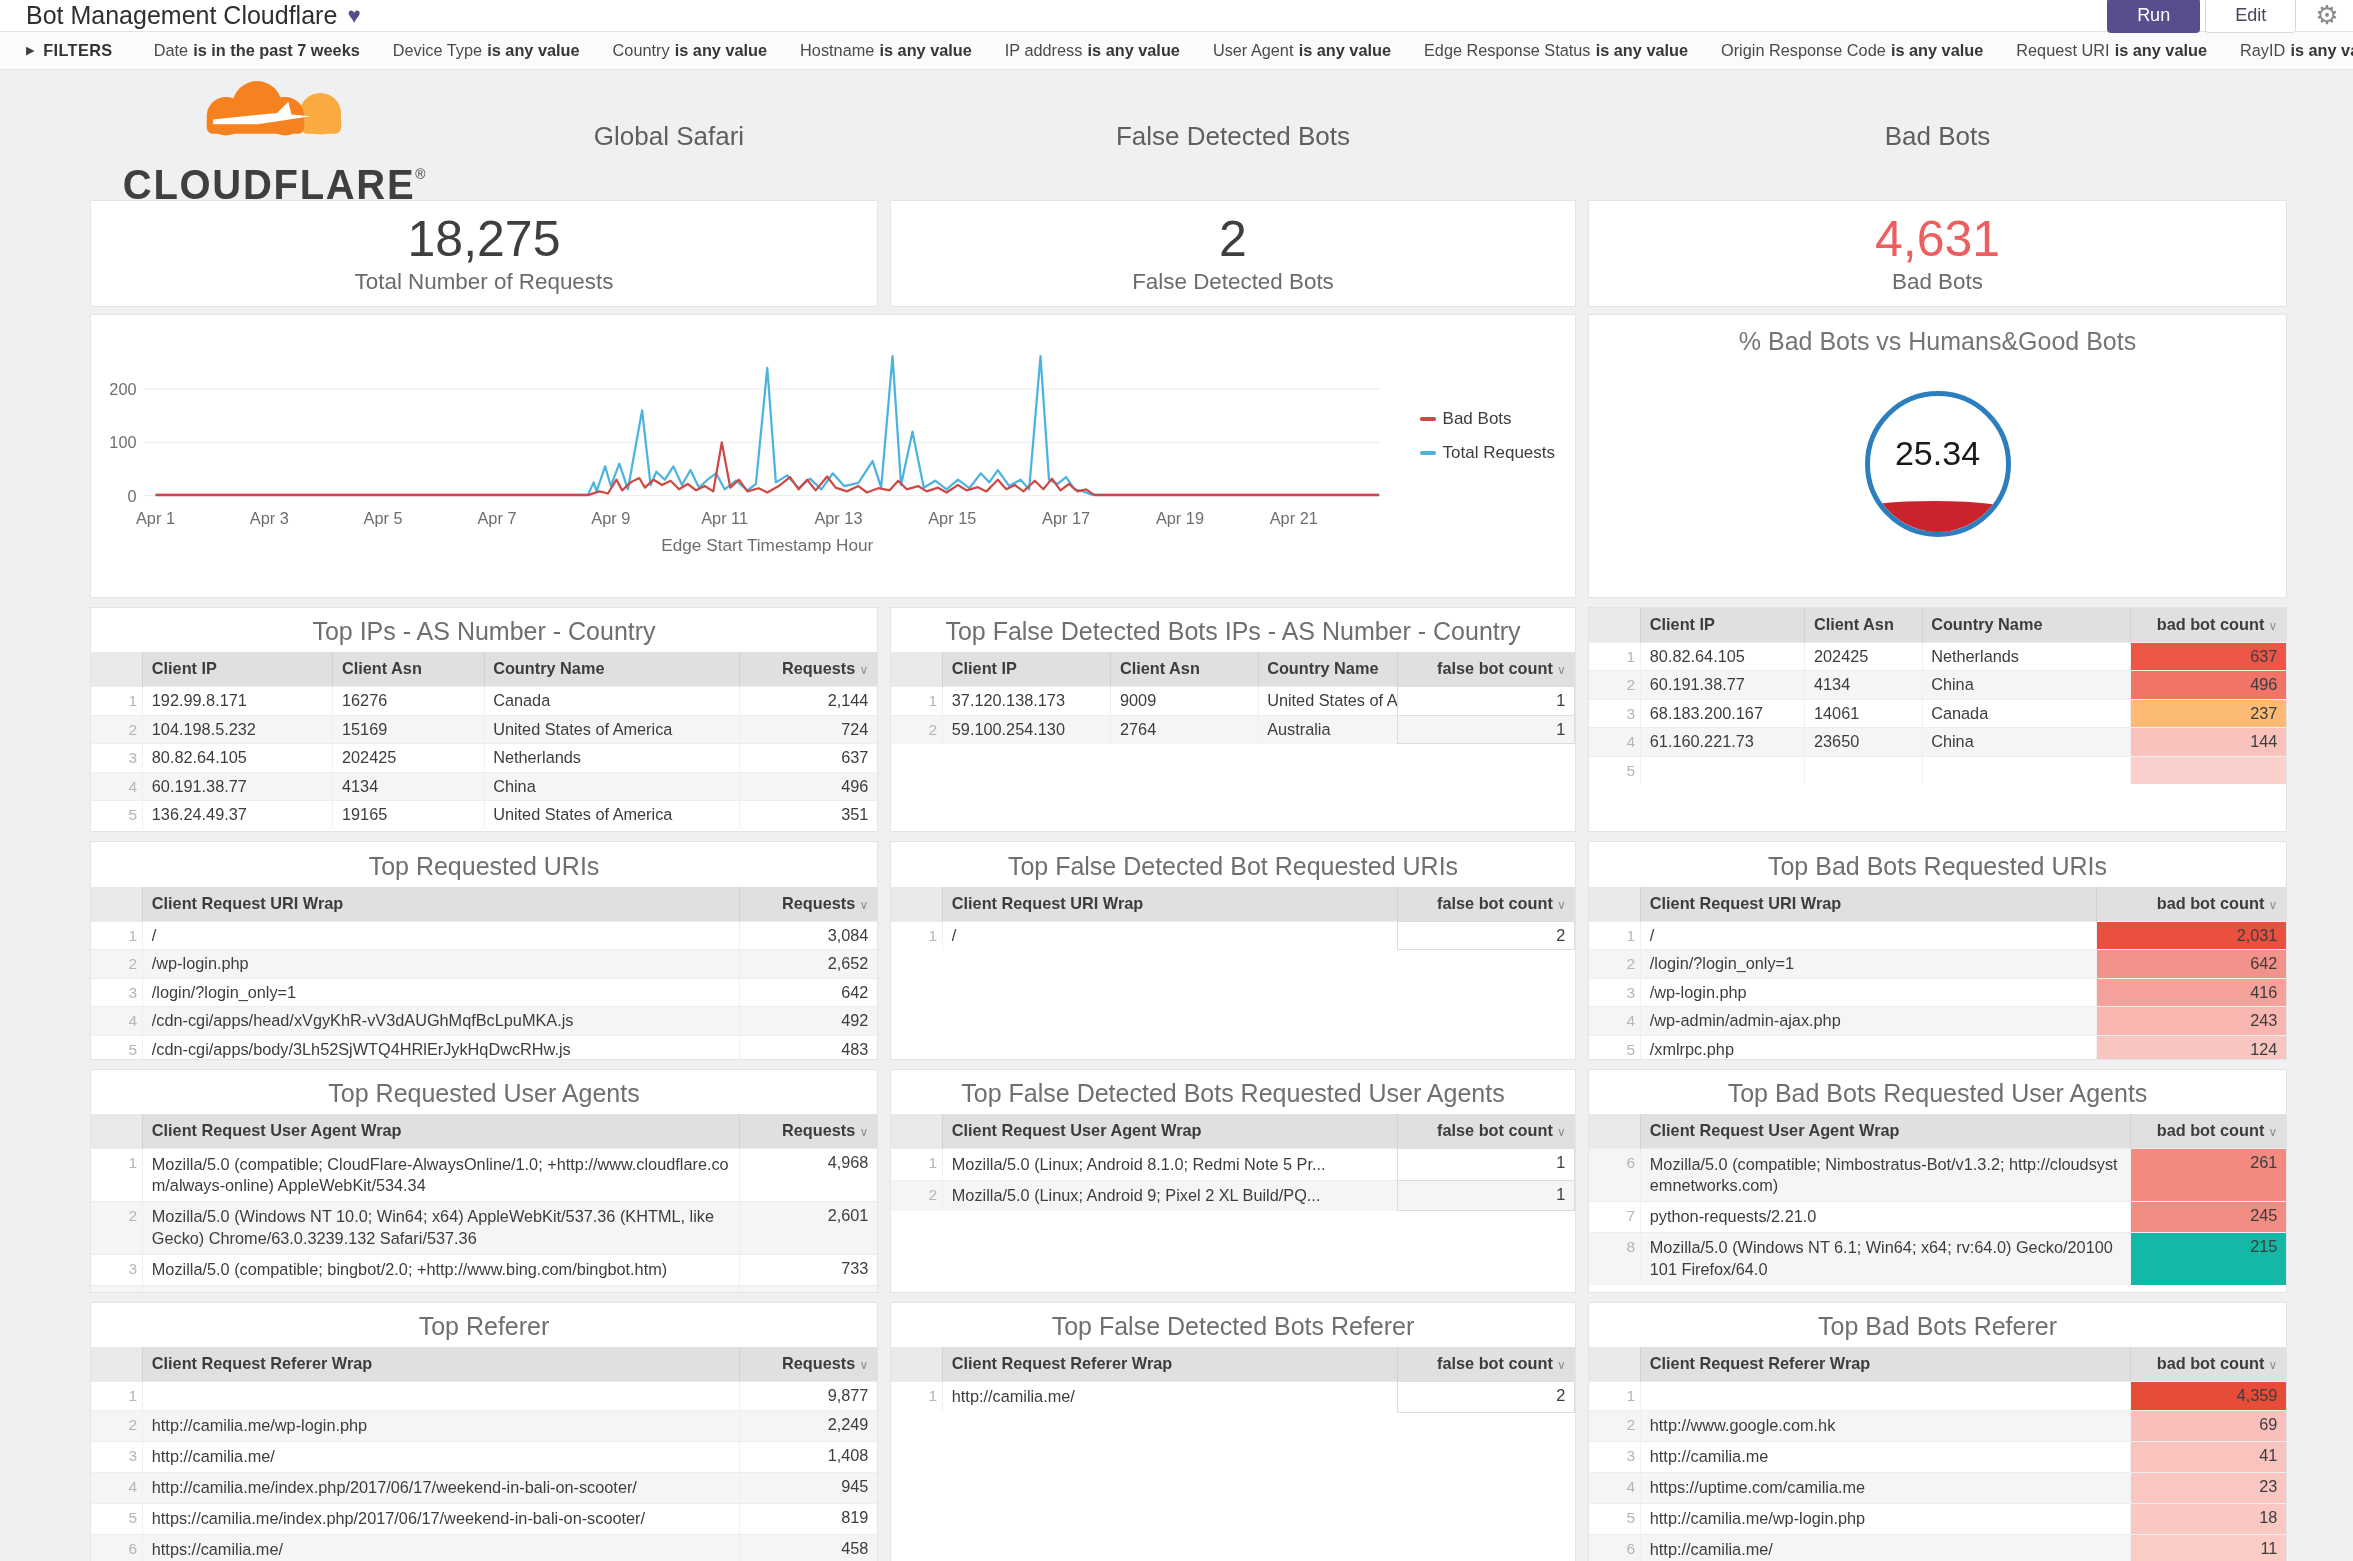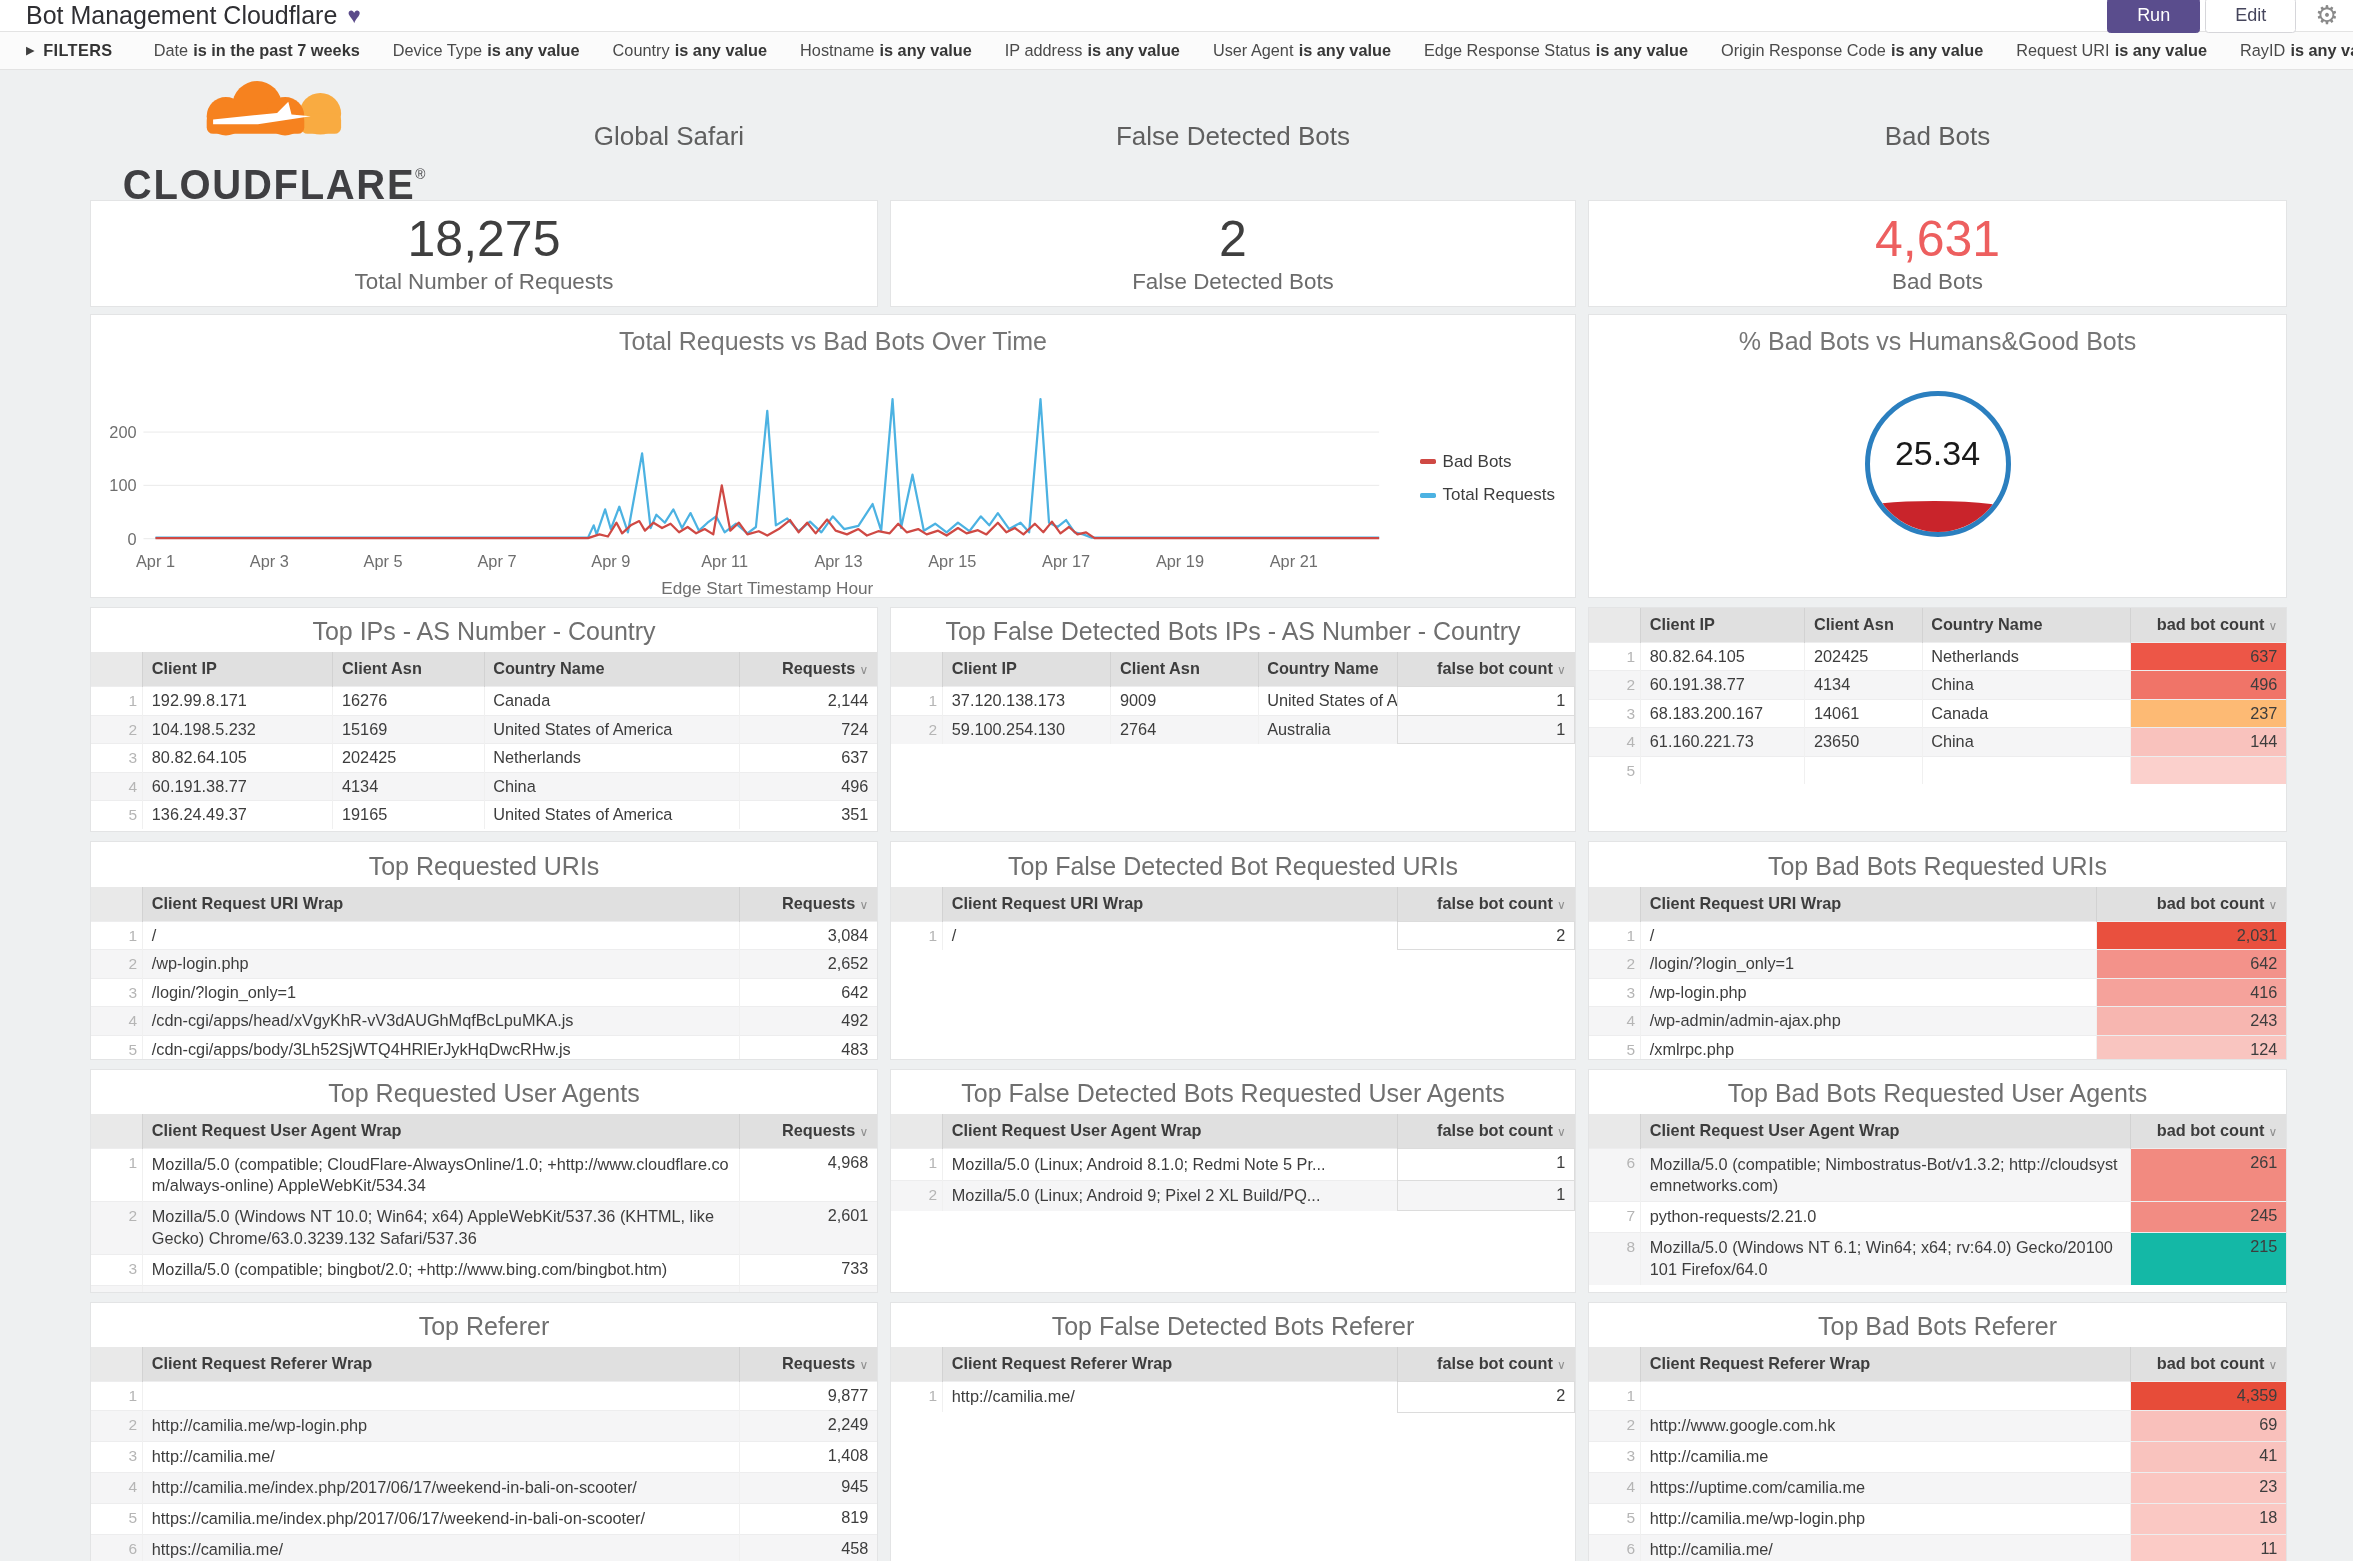--- a/index.html
+++ b/index.html
@@ -116,21 +116,20 @@
       <div class="stat-label">False Detected Bots</div>
     </div>
     <div class="tile stat-tile">
       <div class="stat-value" style="color: rgb(237, 95, 95);">4,631</div>
       <div class="stat-label">Bad Bots</div>
     </div>
   </div>
 
   <div class="chart-row">
     <div class="tile chart-tile">
-      <div class="c-title">Total Requests vs Bad Bots Over Time</div>
       <div class="chart-flex">
         <svg id="ts-chart" width="1324" height="241" viewBox="0 0 1540 280">
             <line x1="61" y1="210" x2="1498.3" y2="210" stroke="#e7e7e7" stroke-width="1"></line>
             <text x="53" y="217" text-anchor="end" font-size="19" fill="#6e6e6e">0</text>
             <line x1="61" y1="148" x2="1498.3" y2="148" stroke="#e7e7e7" stroke-width="1"></line>
             <text x="53" y="155" text-anchor="end" font-size="19" fill="#6e6e6e">100</text>
             <line x1="61" y1="86" x2="1498.3" y2="86" stroke="#e7e7e7" stroke-width="1"></line>
             <text x="53" y="93" text-anchor="end" font-size="19" fill="#6e6e6e">200</text>
             <text x="75" y="243" text-anchor="middle" font-size="19" fill="#6e6e6e">Apr 1</text>
             <text x="207.4" y="243" text-anchor="middle" font-size="19" fill="#6e6e6e">Apr 3</text>

